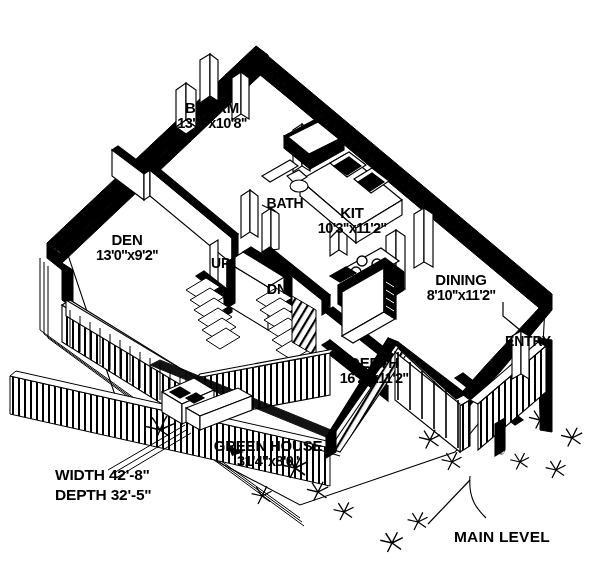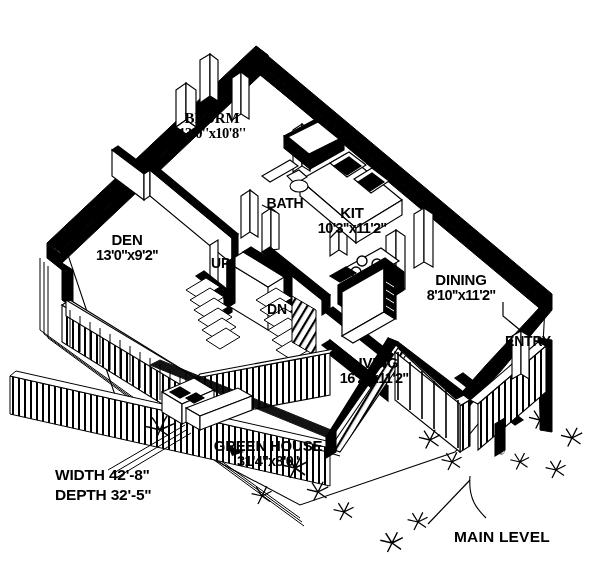--- a/index.html
+++ b/index.html
@@ -389,21 +389,21 @@
         <path d="M340,228 L330,238"></path>
         <path d="M470,476 C468,500 478,510 486,518" stroke-width="1.1"></path>
       </g>
 
       <g fill="#000" stroke="none">
         <path d="M228,446 L244,452 L232,456 Z"></path>
       </g>
     </g>
   </svg>
 
-  <div class="lbl ctr" style="left:212px;top:110px;font-family:Liberation Serif, serif;">
+  <div class="lbl ctr" style="left:212px;top:100px;">
     <span class="name">BEDRM</span>
     <span class="dim">13'0''x10'8''</span>
   </div>
 
   <div class="lbl ctr" style="left:127px;top:232px;">
     <span class="name">DEN</span>
     <span class="dim">13'0''x9'2''</span>
   </div>
 
   <div class="lbl ctr small" style="left:281px;top:196px;">
@@ -418,31 +418,31 @@
   <div class="lbl ctr" style="left:461px;top:272px;">
     <span class="name">DINING</span>
     <span class="dim">8'10''x11'2''</span>
   </div>
 
   <div class="lbl ctr small" style="left:524px;top:334px;">
     <span class="name">ENTRY</span>
   </div>
 
   <div class="lbl ctr" style="left:374px;top:355px;">
-    <span class="name">LIVING</span>
+    <span class="name">DEPTH</span>
     <span class="dim">16'2''x11'2''</span>
   </div>
 
   <div class="lbl ctr" style="left:268px;top:438px;">
     <span class="name">GREEN HOUSE</span>
     <span class="dim">31'4''x8'0''</span>
   </div>
 
   <div class="tag" style="left:211px;top:255px;">UP</div>
-  <div class="tag" style="left:267px;top:281px;margin-top:20px;">DN</div>
+  <div class="tag" style="left:267px;top:281px;">DN</div>
 
   <div id="specs">
     <span>WIDTH 42'-8"</span>
     <span>DEPTH 32'-5"</span>
   </div>
 
   <div id="main-level-note">MAIN LEVEL</div>
 
   <div class="copy" style="left:498px;top:447px;">©</div>
 

